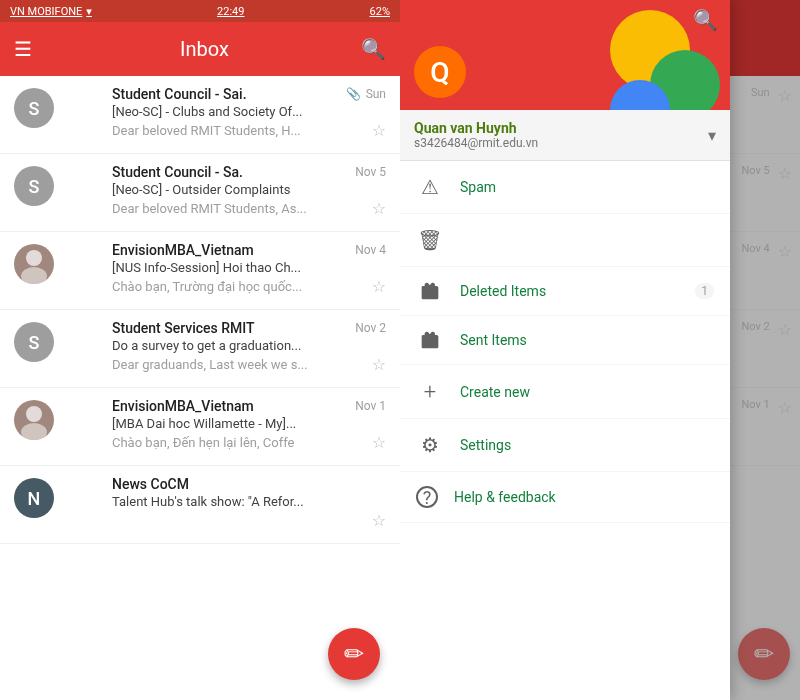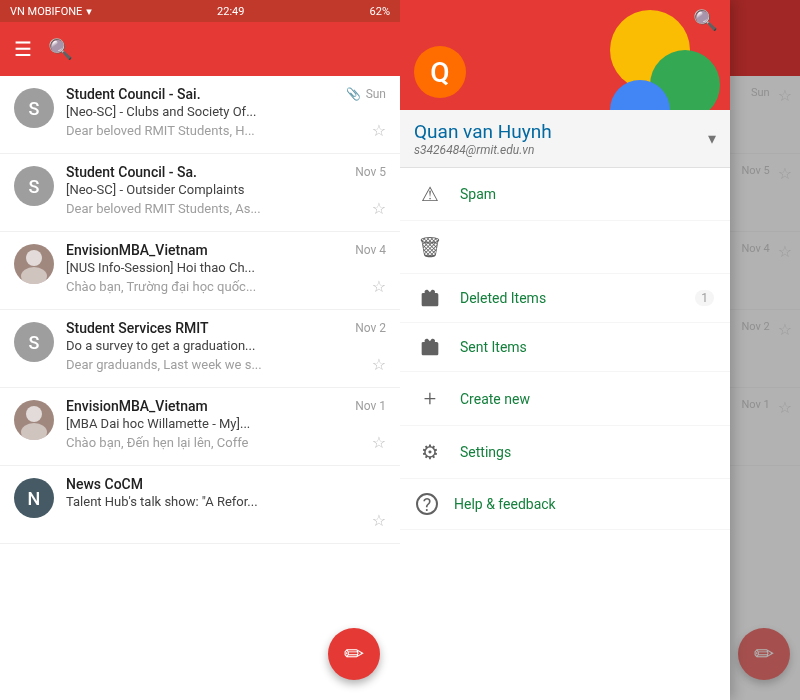--- a/index.html
+++ b/index.html
@@ -27,20 +27,21 @@
     
     .status-bar {
       background: #c0392b;
       color: white;
       font-size: 11px;
       padding: 4px 10px;
       display: flex;
       justify-content: space-between;
       align-items: center;
       height: 22px;
+      text-decoration: underline;
     }
     .status-bar-left { display: flex; align-items: center; gap: 4px; }
     .status-bar-right { display: flex; gap: 4px; }
 
     
     .header {
       background: #e53935;
       color: white;
       display: flex;
       align-items: center;
@@ -86,21 +87,21 @@
       align-items: center;
       justify-content: center;
       color: white;
       font-size: 18px;
       font-weight: 500;
       flex-shrink: 0;
       margin-right: 12px;
       margin-top: 2px;
       overflow: hidden;
     }
-    .email-content { flex: 1; min-width: 0; }
+    .email-content { flex: 1; min-width: 0; margin-left: 46px; }
     .email-header-row {
       display: flex;
       justify-content: space-between;
       align-items: center;
       margin-bottom: 2px;
     }
     .email-sender {
       font-size: 14px;
       font-weight: 500;
       color: #212121;
@@ -295,28 +296,27 @@
     .drawer-user-info {
       background: #f5f5f5;
       padding: 10px 14px 10px 14px;
       display: flex;
       justify-content: space-between;
       align-items: center;
       flex-shrink: 0;
       border-bottom: 1px solid #e0e0e0;
     }
     .drawer-user-name {
-      font-size: 19px;
-      font-weight: 400;
-      color: #0369a1;
+      font-size: 14px;
+      font-weight: 700;
+      color: #4d7c0f;
     }
     .drawer-user-email {
       font-size: 12px;
       color: #757575;
-      font-style: italic;
     }
     .dropdown-arrow {
       color: #757575;
       font-size: 16px;
     }
 
     
     .drawer-menu {
       flex: 1;
       overflow-y: auto;
@@ -382,20 +382,21 @@
       <span>▾</span>
     </div>
     <div>22:49</div>
     <div class="status-bar-right">
       <span>62%</span>
     </div>
   </div>
 
   <div class="header">
     <div class="header-menu-icon">☰</div>
+    <div class="header-title">Inbox</div>
     <div class="header-search-icon">🔍</div>
   </div>
 
   <div class="email-list">
 
   <div class="email-item">
         <div class="avatar" style="background: rgb(158, 158, 158);">S</div>
         <div class="email-content">
           <div class="email-header-row">
             <div class="email-sender">Student Council - Sai.</div>

